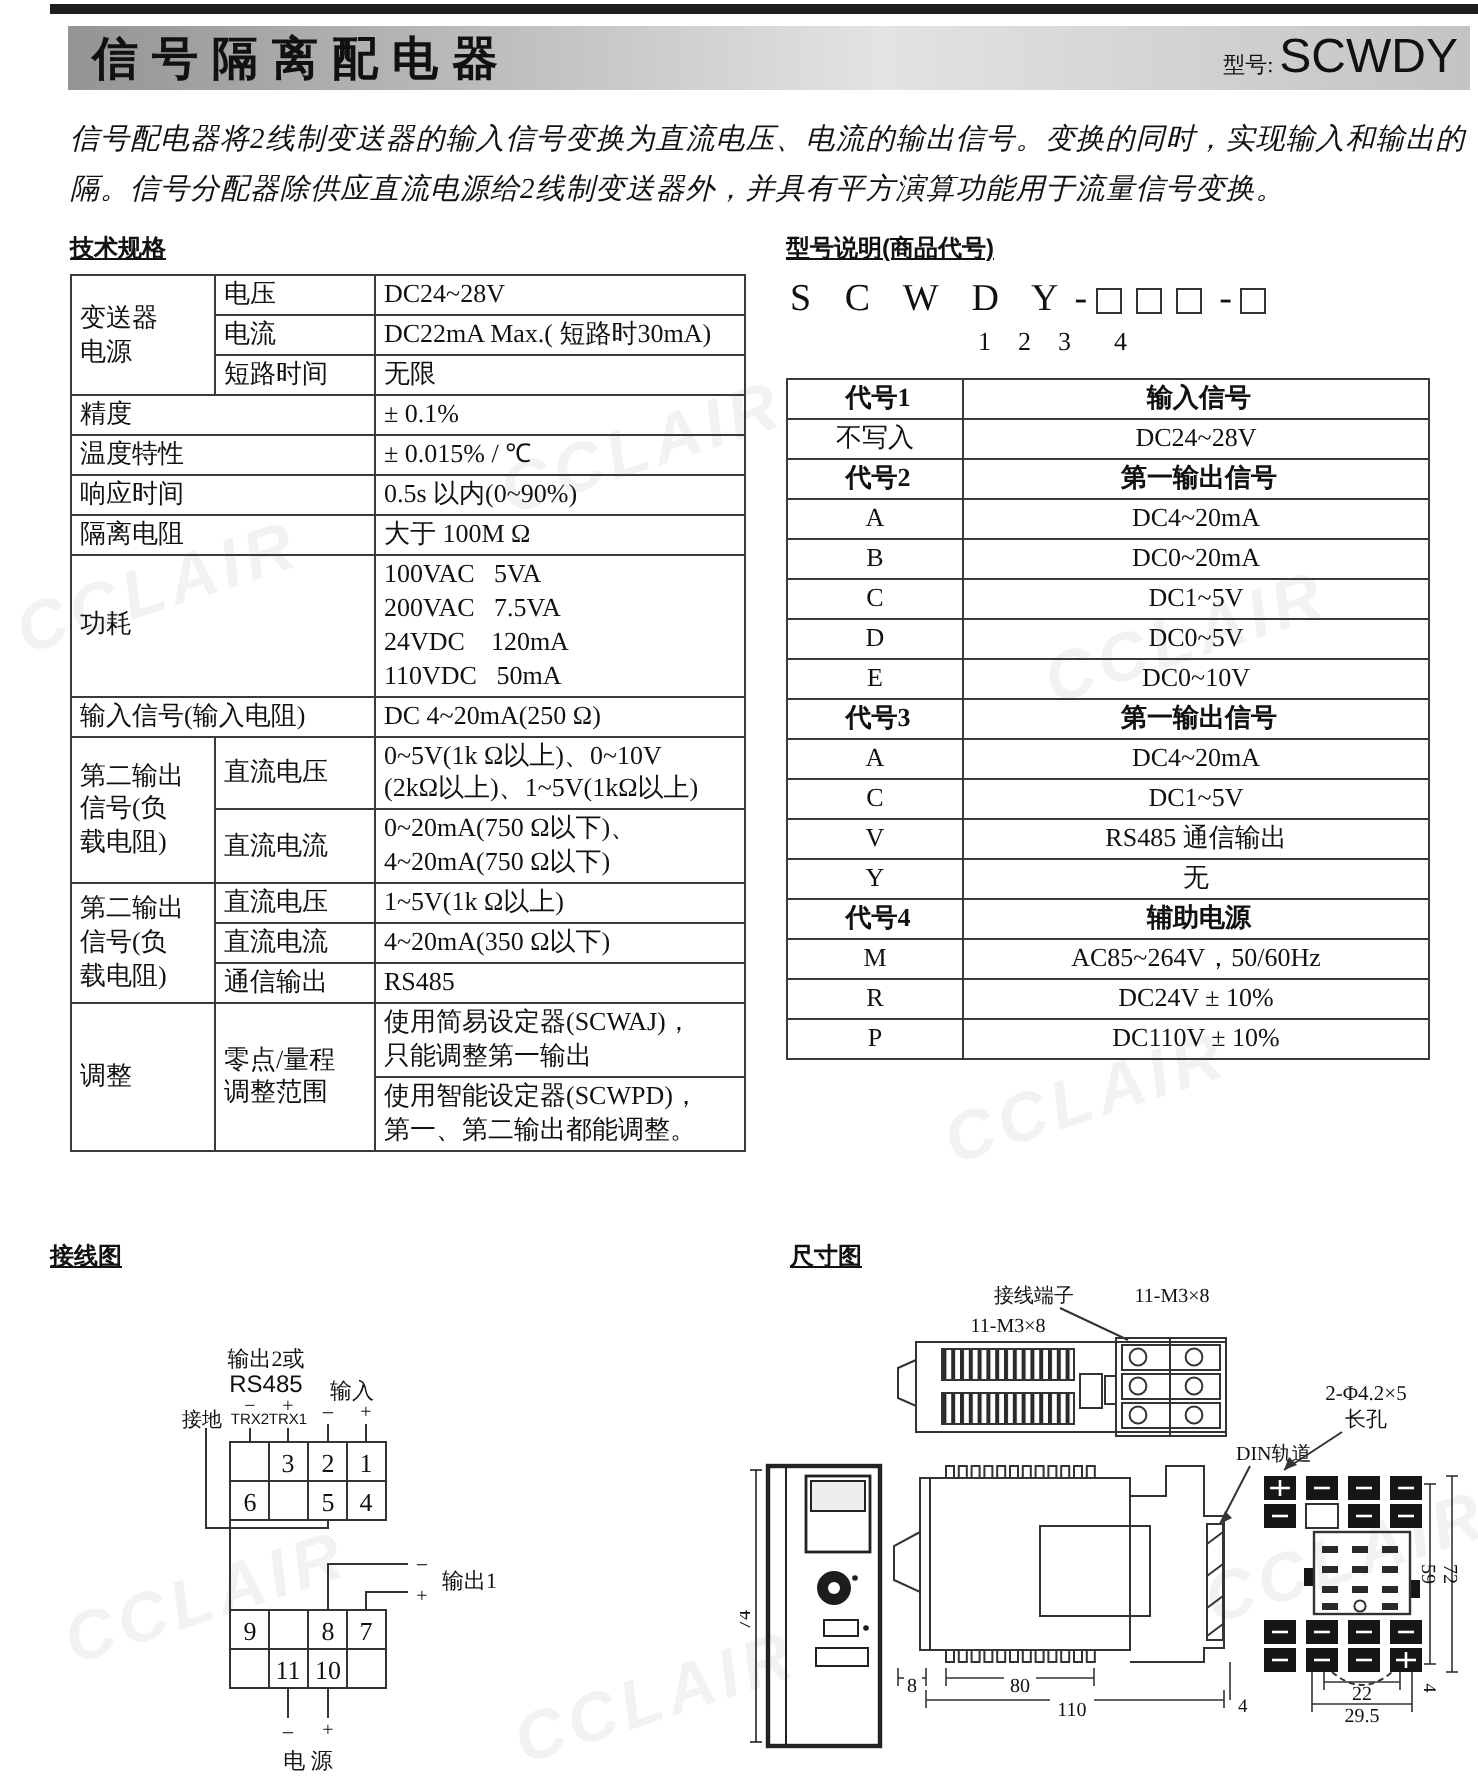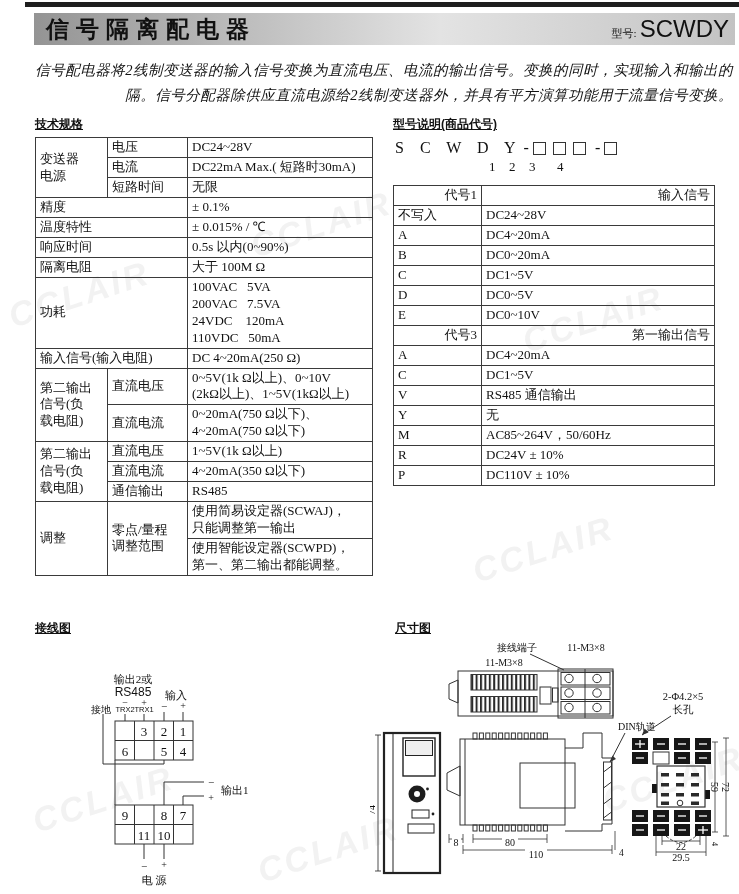--- a/index.html
+++ b/index.html
@@ -9,45 +9,45 @@
   .topbar { position:absolute; left:25px; right:0; top:2px; height:5px; background:#1e1e1e; }
   .banner { position:absolute; left:34px; top:13px; width:701px; height:32px;
             background:linear-gradient(to right,#949494,#e3e3e3 58%,#c3c3c3);
             display:flex; align-items:center; }
   .banner-title { font-size:23px; font-weight:bold; letter-spacing:7px; padding-left:12px; }
   .banner-model { margin-left:auto; padding-right:6px; display:flex; align-items:baseline; }
   .model-label { font-size:11px; margin-right:3px; }
   .model-value { font-size:24px; font-weight:normal; font-family:"Liberation Sans",sans-serif; }
 
   .desc { position:absolute; left:35px; top:58px; width:698px; font-size:14.5px; font-style:italic;
-          line-height:1.7; white-space:pre-line; letter-spacing:0.5px;text-align:right; }
+          line-height:1.7; white-space:pre-line; letter-spacing:0.5px; }
 
   h2.sec { font-size:12px; font-weight:bold; font-family:"Liberation Sans",sans-serif; margin-bottom:4px;text-decoration:underline; }
   .col-left  { position:absolute; left:35px;  top:116px; width:345px; }
   .col-right { position:absolute; left:393px; top:116px; width:330px; }
 
   table { border-collapse:collapse; table-layout:fixed; }
   td { border:1px solid #3a3a3a; font-size:13px; line-height:1.3; padding:1px 4px; vertical-align:middle; }
   .pre { white-space:pre-line; }
   .spec { width:338px; }
   .spec td { height:20px; }
-  .mcode-line { margin:6px 0 2px 2px; display:flex; align-items:center; font-size:16px;text-align:center; }
+  .mcode-line { margin:6px 0 2px 2px; display:flex; align-items:center; font-size:19px;text-align:center; }
   .mcode-letters { letter-spacing:6px; }
   .mcode-dash { margin:0 4px 0 2px; }
   .mbox { width:13px; height:13px; border:1.5px solid #333; margin-right:7px; display:inline-block; }
   .mbox.last { margin-right:0; }
   .mcode-digits { display:flex; font-size:13px; margin:0 0 10px 96px; }
   .mcode-digits span { width:20px; text-align:left; }
   .mcode-digits span:last-child { margin-left:8px; }
   .model { width:322px; }
-  .model td { height:20px; }
+  .model td { height:20px; text-align:center; }
   .model td.code { width:88px; }
-  .model tr.section td { text-align:right; padding-left:7px; font-weight:normal; }
-
-  .wiring-sec-h { position:absolute; left:35px; top:620px; }
+  .model tr.section td { text-align:center; padding-left:7px; font-weight:bold; }
+
+  .wiring-sec-h { position:absolute; left:25px; top:620px; }
   .dim-sec-h    { position:absolute; left:395px; top:620px; }
   .wiring-svg { position:absolute; left:30px; top:642px; width:350px; height:250px; }
   .dim-svg    { position:absolute; left:370px; top:638px; width:369px; height:256px; }
 
   svg text { fill:#111; font-family:"Liberation Serif",serif; }
   .sans { font-family:"Liberation Sans",sans-serif; }
 
   .wm { position:absolute; color:rgba(70,70,70,0.07); font:italic bold 34px "Liberation Sans",sans-serif;
         transform:rotate(-18deg); letter-spacing:3px; pointer-events:none; }
 </style>
@@ -192,20 +192,24 @@
       </colgroup>
     <tbody>
         <tr class="section">
           <td class="code">代号1</td>
           <td>输入信号</td>
         </tr>
     <tr>
           <td class="code">不写入</td>
           <td>DC24~28V</td>
         </tr>
+    <tr class="section">
+          <td class="code">代号2</td>
+          <td>第一输出信号</td>
+        </tr>
     <tr>
           <td class="code">A</td>
           <td>DC4~20mA</td>
         </tr>
     <tr>
           <td class="code">B</td>
           <td>DC0~20mA</td>
         </tr>
     <tr>
           <td class="code">C</td>
@@ -231,20 +235,24 @@
           <td class="code">C</td>
           <td>DC1~5V</td>
         </tr>
     <tr>
           <td class="code">V</td>
           <td>RS485 通信输出</td>
         </tr>
     <tr>
           <td class="code">Y</td>
           <td>无</td>
+        </tr>
+    <tr class="section">
+          <td class="code">代号4</td>
+          <td>辅助电源</td>
         </tr>
     <tr>
           <td class="code">M</td>
           <td>AC85~264V，50/60Hz</td>
         </tr>
     <tr>
           <td class="code">R</td>
           <td>DC24V ± 10%</td>
         </tr>
     <tr>

